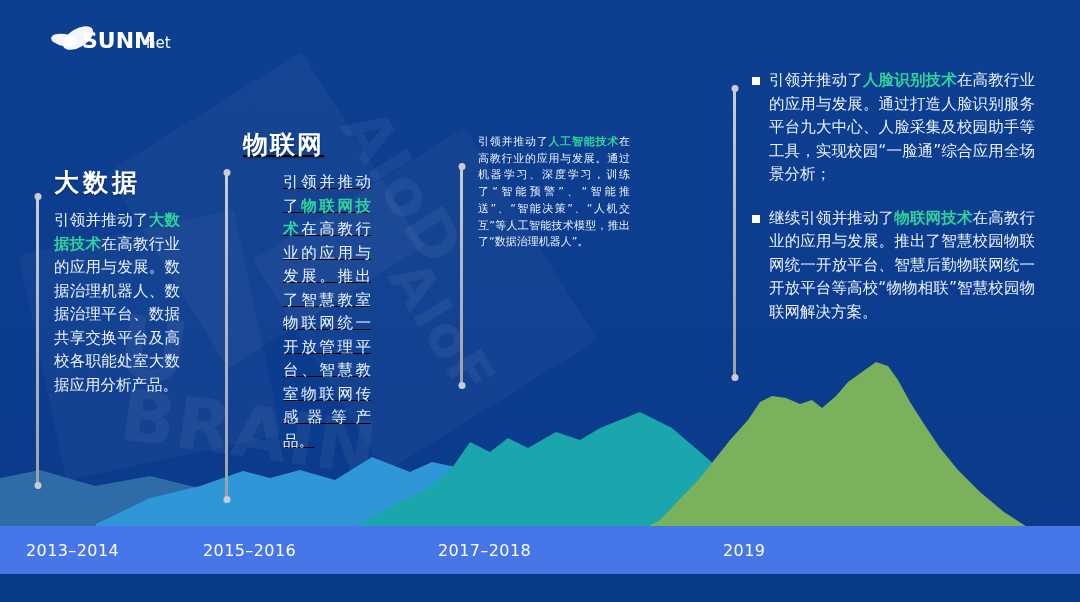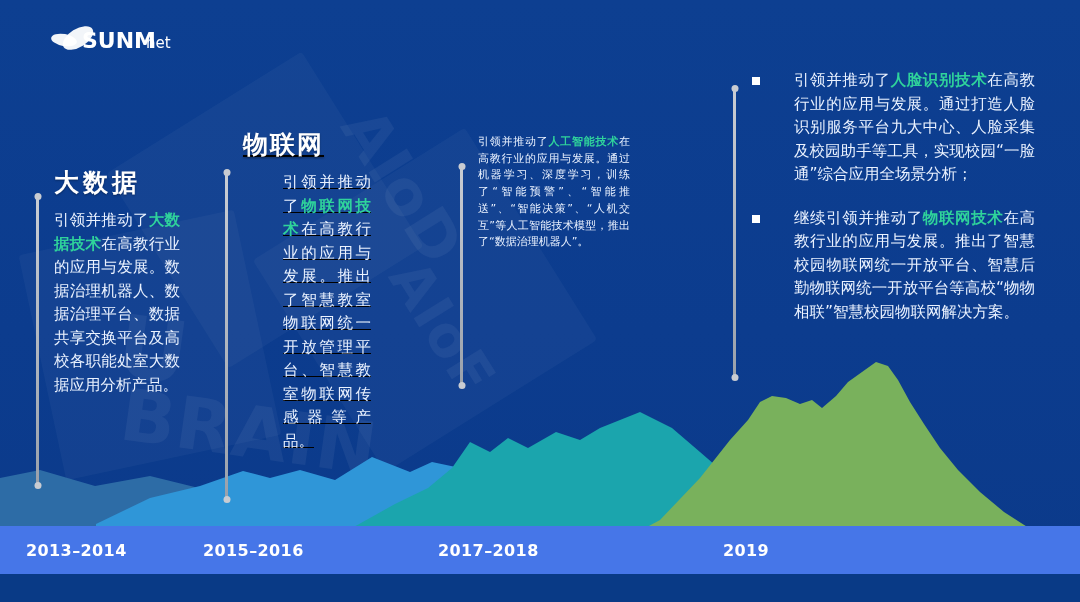--- a/index.html
+++ b/index.html
@@ -33,42 +33,41 @@
   
   .mountains{position:absolute;left:0;bottom:0;width:1080px;height:602px;}
 
   
   .yearband{
     position:absolute;left:0;bottom:28px;width:1080px;height:48px;
     background:#4676e8;
   }
   .yearband .yr{
     position:absolute;top:50%;transform:translateY(-50%);
-    color:#ffffff;font-weight:bold;font-size:16px;letter-spacing:.4px;
+    color:#ffffff;font-weight:normal;font-size:16px;letter-spacing:.4px;
     white-space:nowrap;
   }
   .bottombar{
     position:absolute;left:0;bottom:0;width:1080px;height:28px;
     background:#093a86;
   }
 
   
   .logo{position:absolute;left:38px;top:18px;width:180px;height:42px;text-align:right;}
   .logo svg{display:block;}
 
   
   .col{position:absolute;}
   .col .title{
     color:#ffffff;font-weight:bold;white-space:nowrap;
     text-shadow:0 1px 2px rgba(0,0,0,.35);
   }
   .col .body{
     color:#eaf2ff;line-height:1.52;
     text-align:justify;
-    gap:25px;
   }
   .hl{color:#2fd39b;font-weight:bold;}
   .connector{
     position:absolute;width:3px;
     background:linear-gradient(180deg,#c9cdd4,#9aa1ab);
     border-radius:2px;
   }
   .connector .dot{
     position:absolute;left:50%;transform:translateX(-50%);
     width:7px;height:7px;border-radius:50%;

